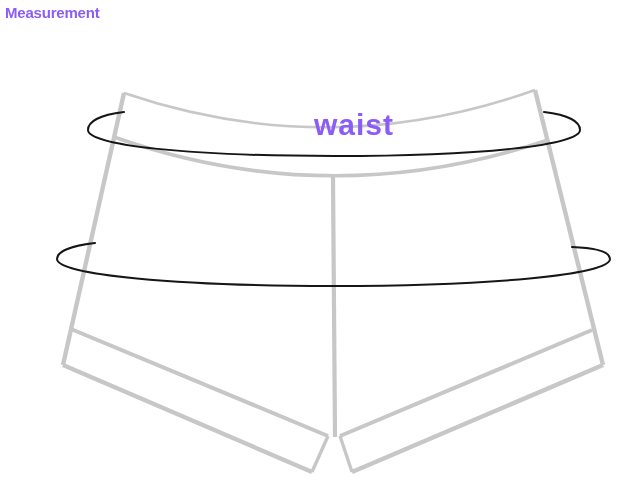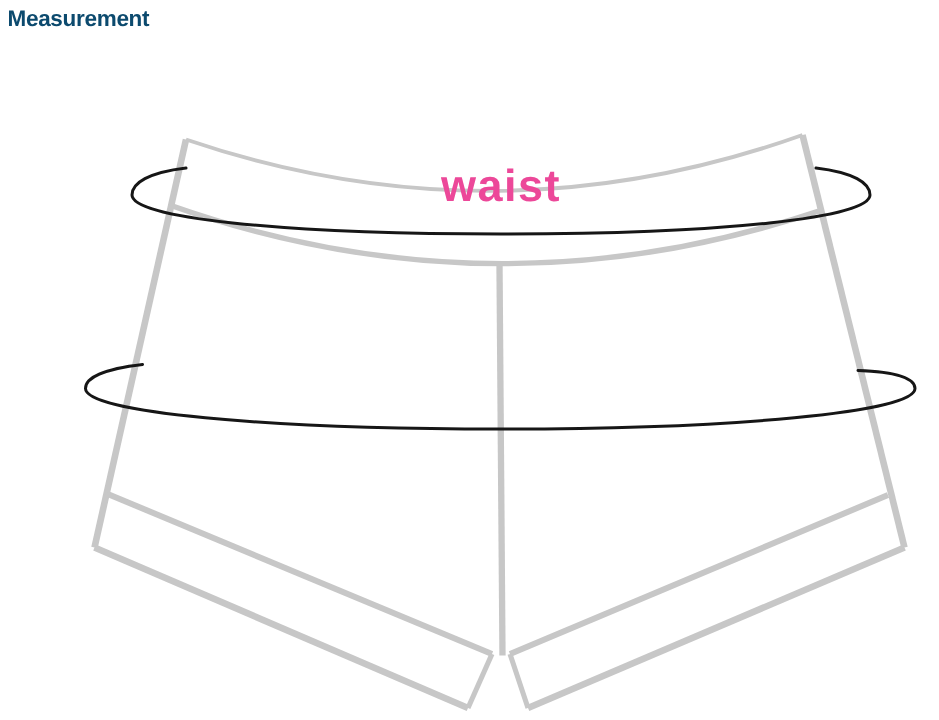--- a/index.html
+++ b/index.html
@@ -23,30 +23,31 @@
     top: 0;
     display: block;
   }
   .title {
     position: absolute;
     left: 5px;
     top: 4px;
     font-size: 15px;
     font-weight: bold;
     letter-spacing: -0.2px;
-    color: #0c4a6e;
+    color: #8b5cf6;
     white-space: nowrap;
   }
   .tape-label {
     position: absolute;
     transform: translate(-50%, -50%);
     font-weight: bold;
-    color: #ec4899;
+    color: #8b5cf6;
     white-space: nowrap;
     line-height: 1;
+    margin-left: 20px;
   }
   .label-waist {
     left: 334px;
     top: 125px;
     font-size: 30px;
     letter-spacing: 1px;
   }
   .label-hip {
     left: 325px;
     top: 259px;

